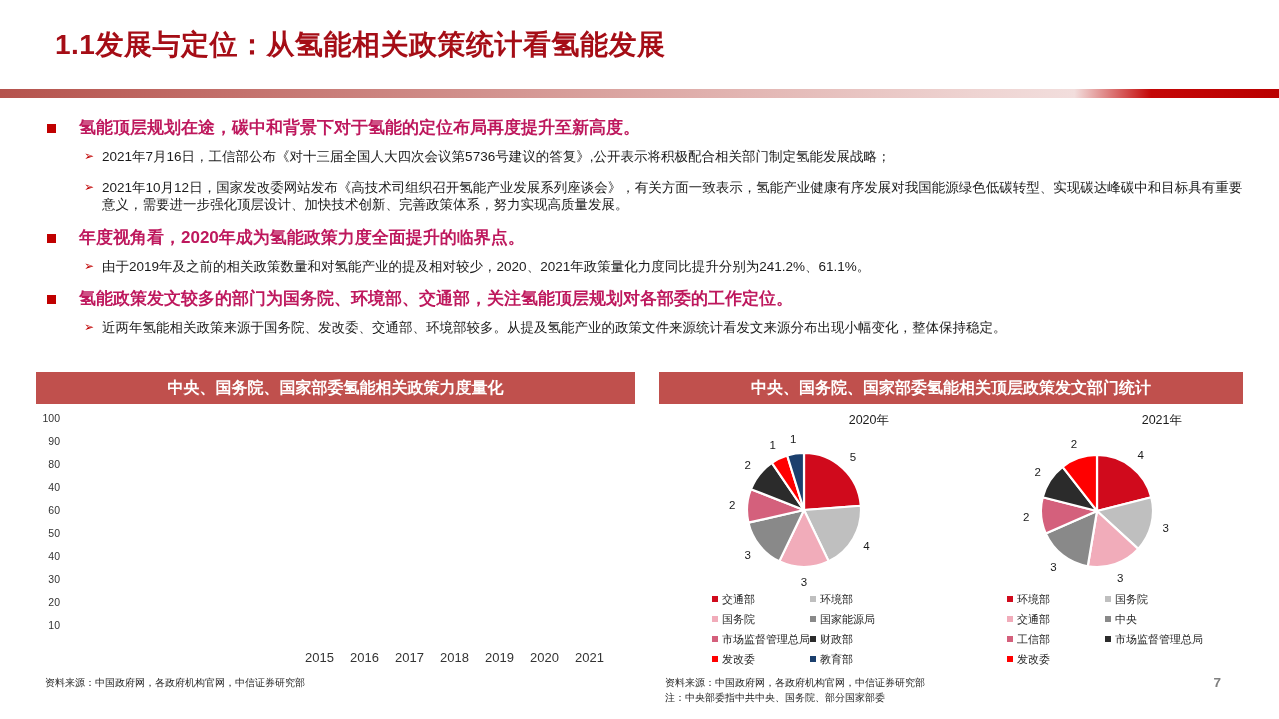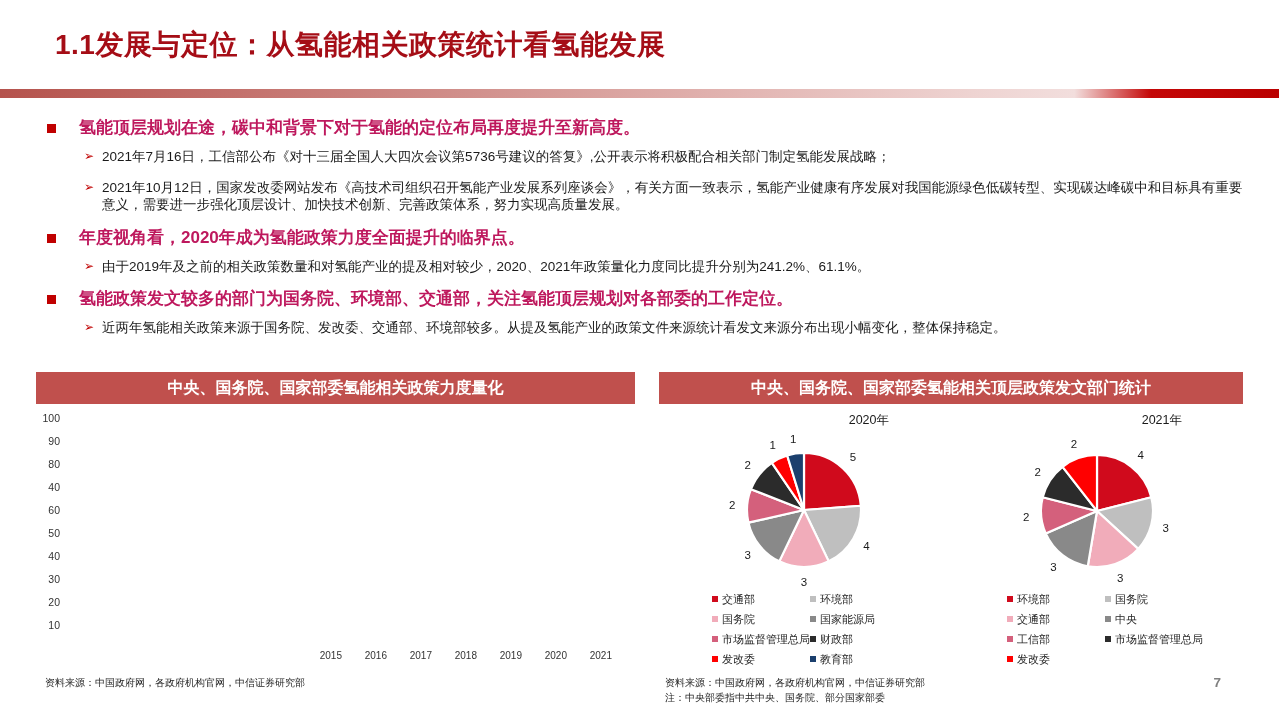--- a/index.html
+++ b/index.html
@@ -27,21 +27,21 @@
   .panel-header{
     position:absolute;top:372px;height:32px;background:#c0504d;color:#ffffff;
     font-size:16px;font-weight:700;text-align:center;line-height:32px;white-space:nowrap;
     overflow:hidden;
   }
   #lp-header{left:36px;width:599px;}
   #rp-header{left:659px;width:584px;}
   #yticks{position:absolute;left:28px;top:407px;width:32px;}
   .ytick{height:23px;line-height:23px;text-align:right;font-size:10.5px;color:#333;}
   #xticks{position:absolute;left:297px;top:650px;display:flex;}
-  .xtick{width:45px;text-align:right;font-size:10px;color:#333;}
+  .xtick{width:45px;text-align:center;font-size:13px;color:#333;}
   .pie-title{position:absolute;top:412px;width:170px;text-align:right;font-size:12.5px;color:#1a1a1a;}
   #pie2020-title{left:719px;}
   #pie2021-title{left:1012px;}
   .pie-box{position:absolute;width:170px;height:170px;}
   #pie2020{left:719px;top:425px;}
   #pie2021{left:1012px;top:426px;}
   .legend{
     position:absolute;top:589px;display:grid;grid-template-columns:98px auto;
     font-size:11px;color:#262626;
   }

